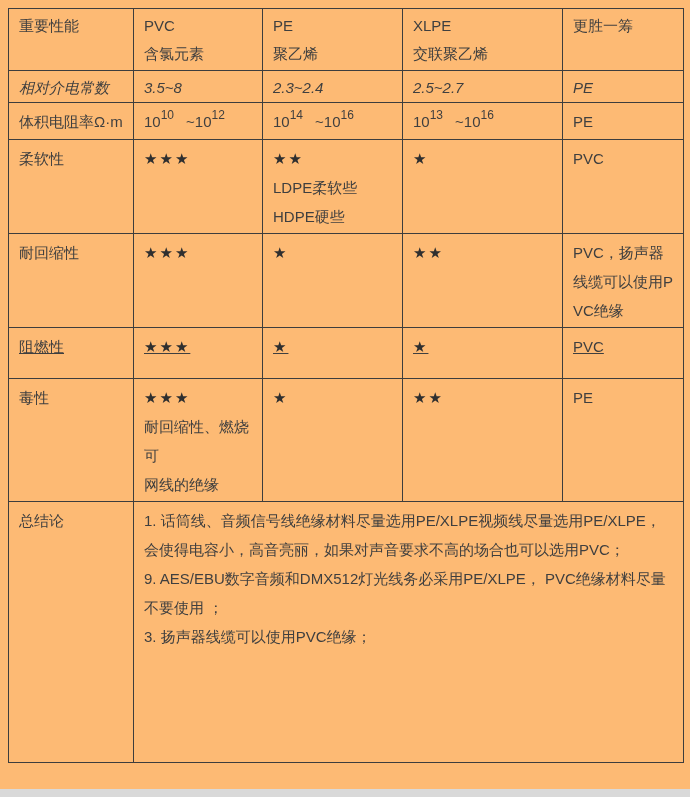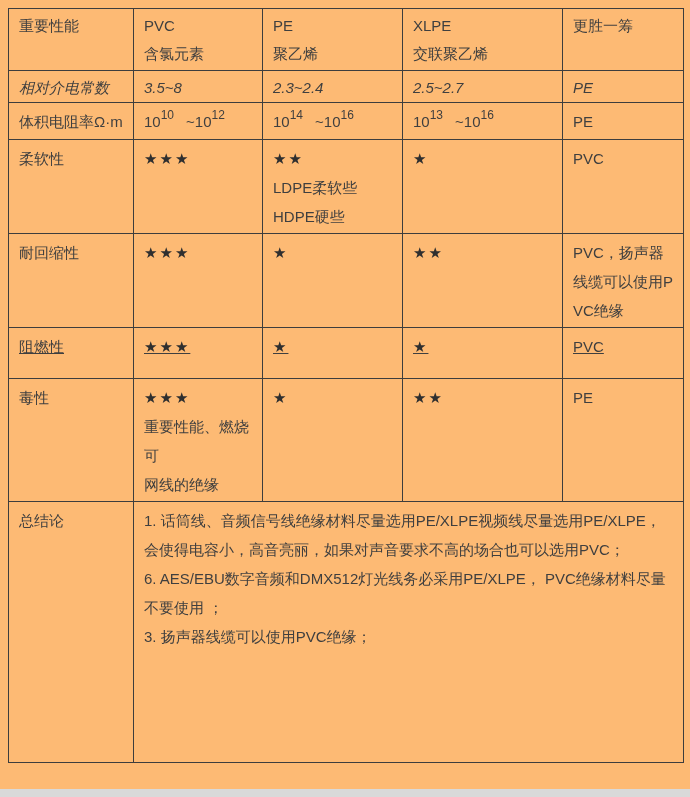--- a/index.html
+++ b/index.html
@@ -170,38 +170,38 @@
       <td>
         <span class="stars">★</span>
       </td>
       <td>PVC</td>
     </tr>
 
     <tr class="r-toxic">
       <td>毒性</td>
       <td>
         <span class="cell-line stars">★★★</span>
-        <span class="cell-line">重要性能、燃烧可</span>
+        <span class="cell-line">耐回缩性、燃烧可</span>
         <span class="cell-line">网线的绝缘</span>
       </td>
       <td>
         <span class="stars">★</span>
       </td>
       <td>
         <span class="stars">★★</span>
       </td>
       <td>PE</td>
     </tr>
 
 
     <tr class="r-summary">
       <td>总结论</td>
       <td class="summary-cell" colspan="4">
         <div>1. 话筒线、音频信号线绝缘材料尽量选用PE/XLPE视频线尽量选用PE/XLPE，会使得电容小，高音亮丽，如果对声音要求不高的场合也可以选用PVC；</div>
-        <div>6. AES/EBU数字音频和DMX512灯光线务必采用PE/XLPE， PVC绝缘材料尽量不要使用 ；</div>
+        <div>9. AES/EBU数字音频和DMX512灯光线务必采用PE/XLPE， PVC绝缘材料尽量不要使用 ；</div>
         <div>3. 扬声器线缆可以使用PVC绝缘；</div>
 
       </td>
     </tr>
   </tbody>
     </table>
 
   <div class="bottom-strip"></div>
 </div>
 

